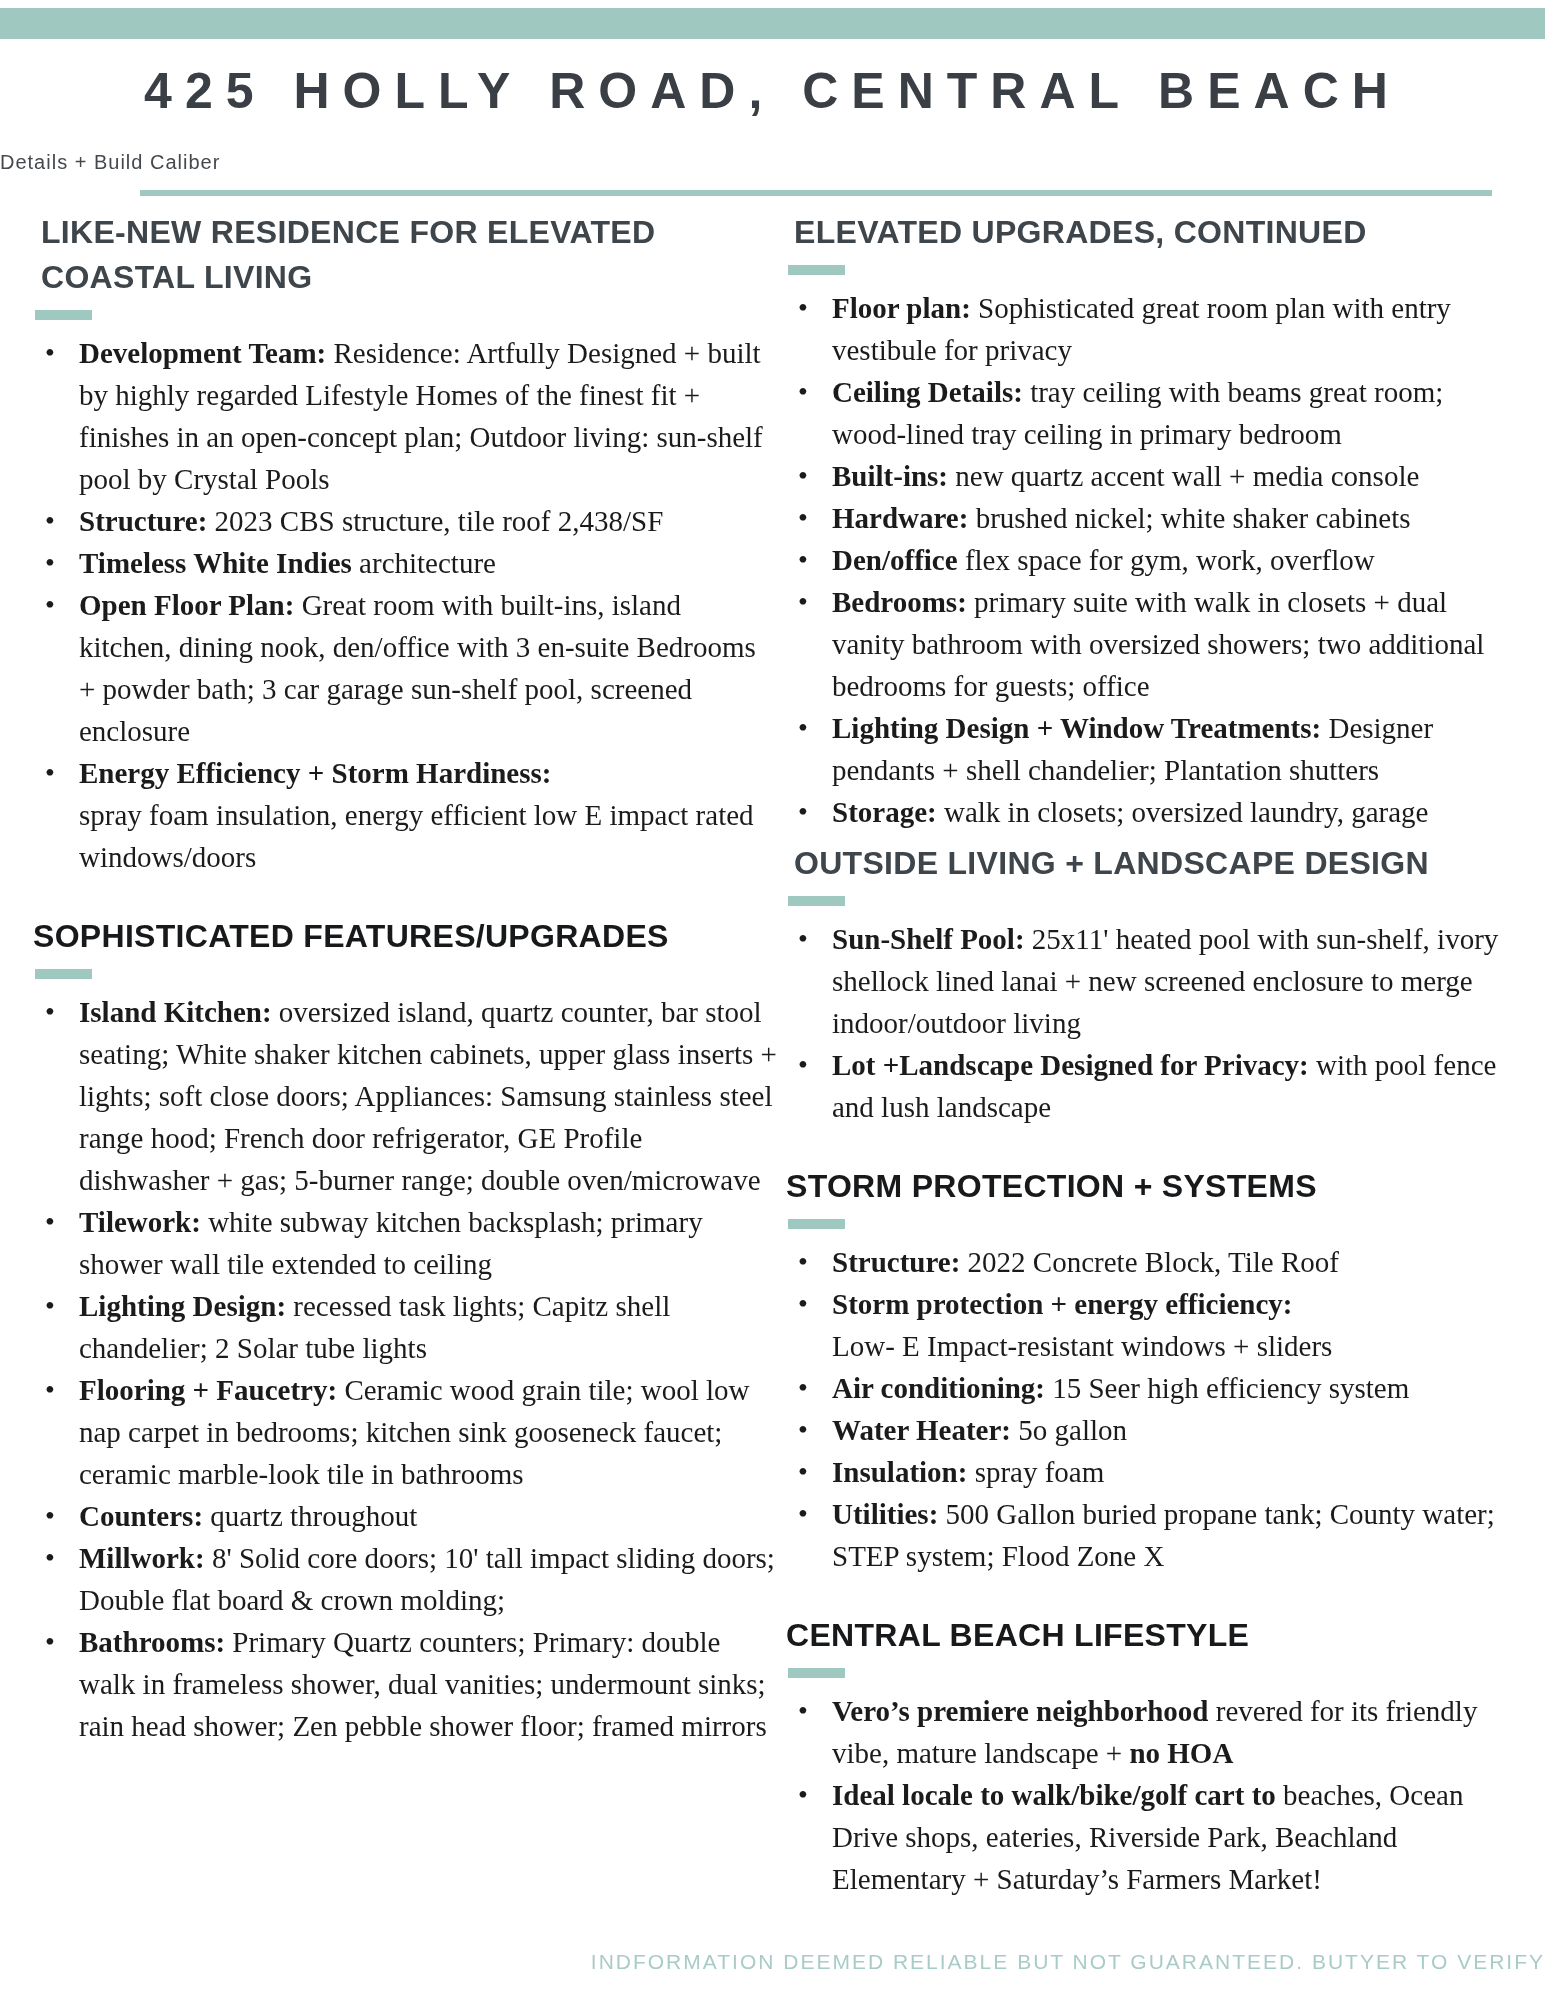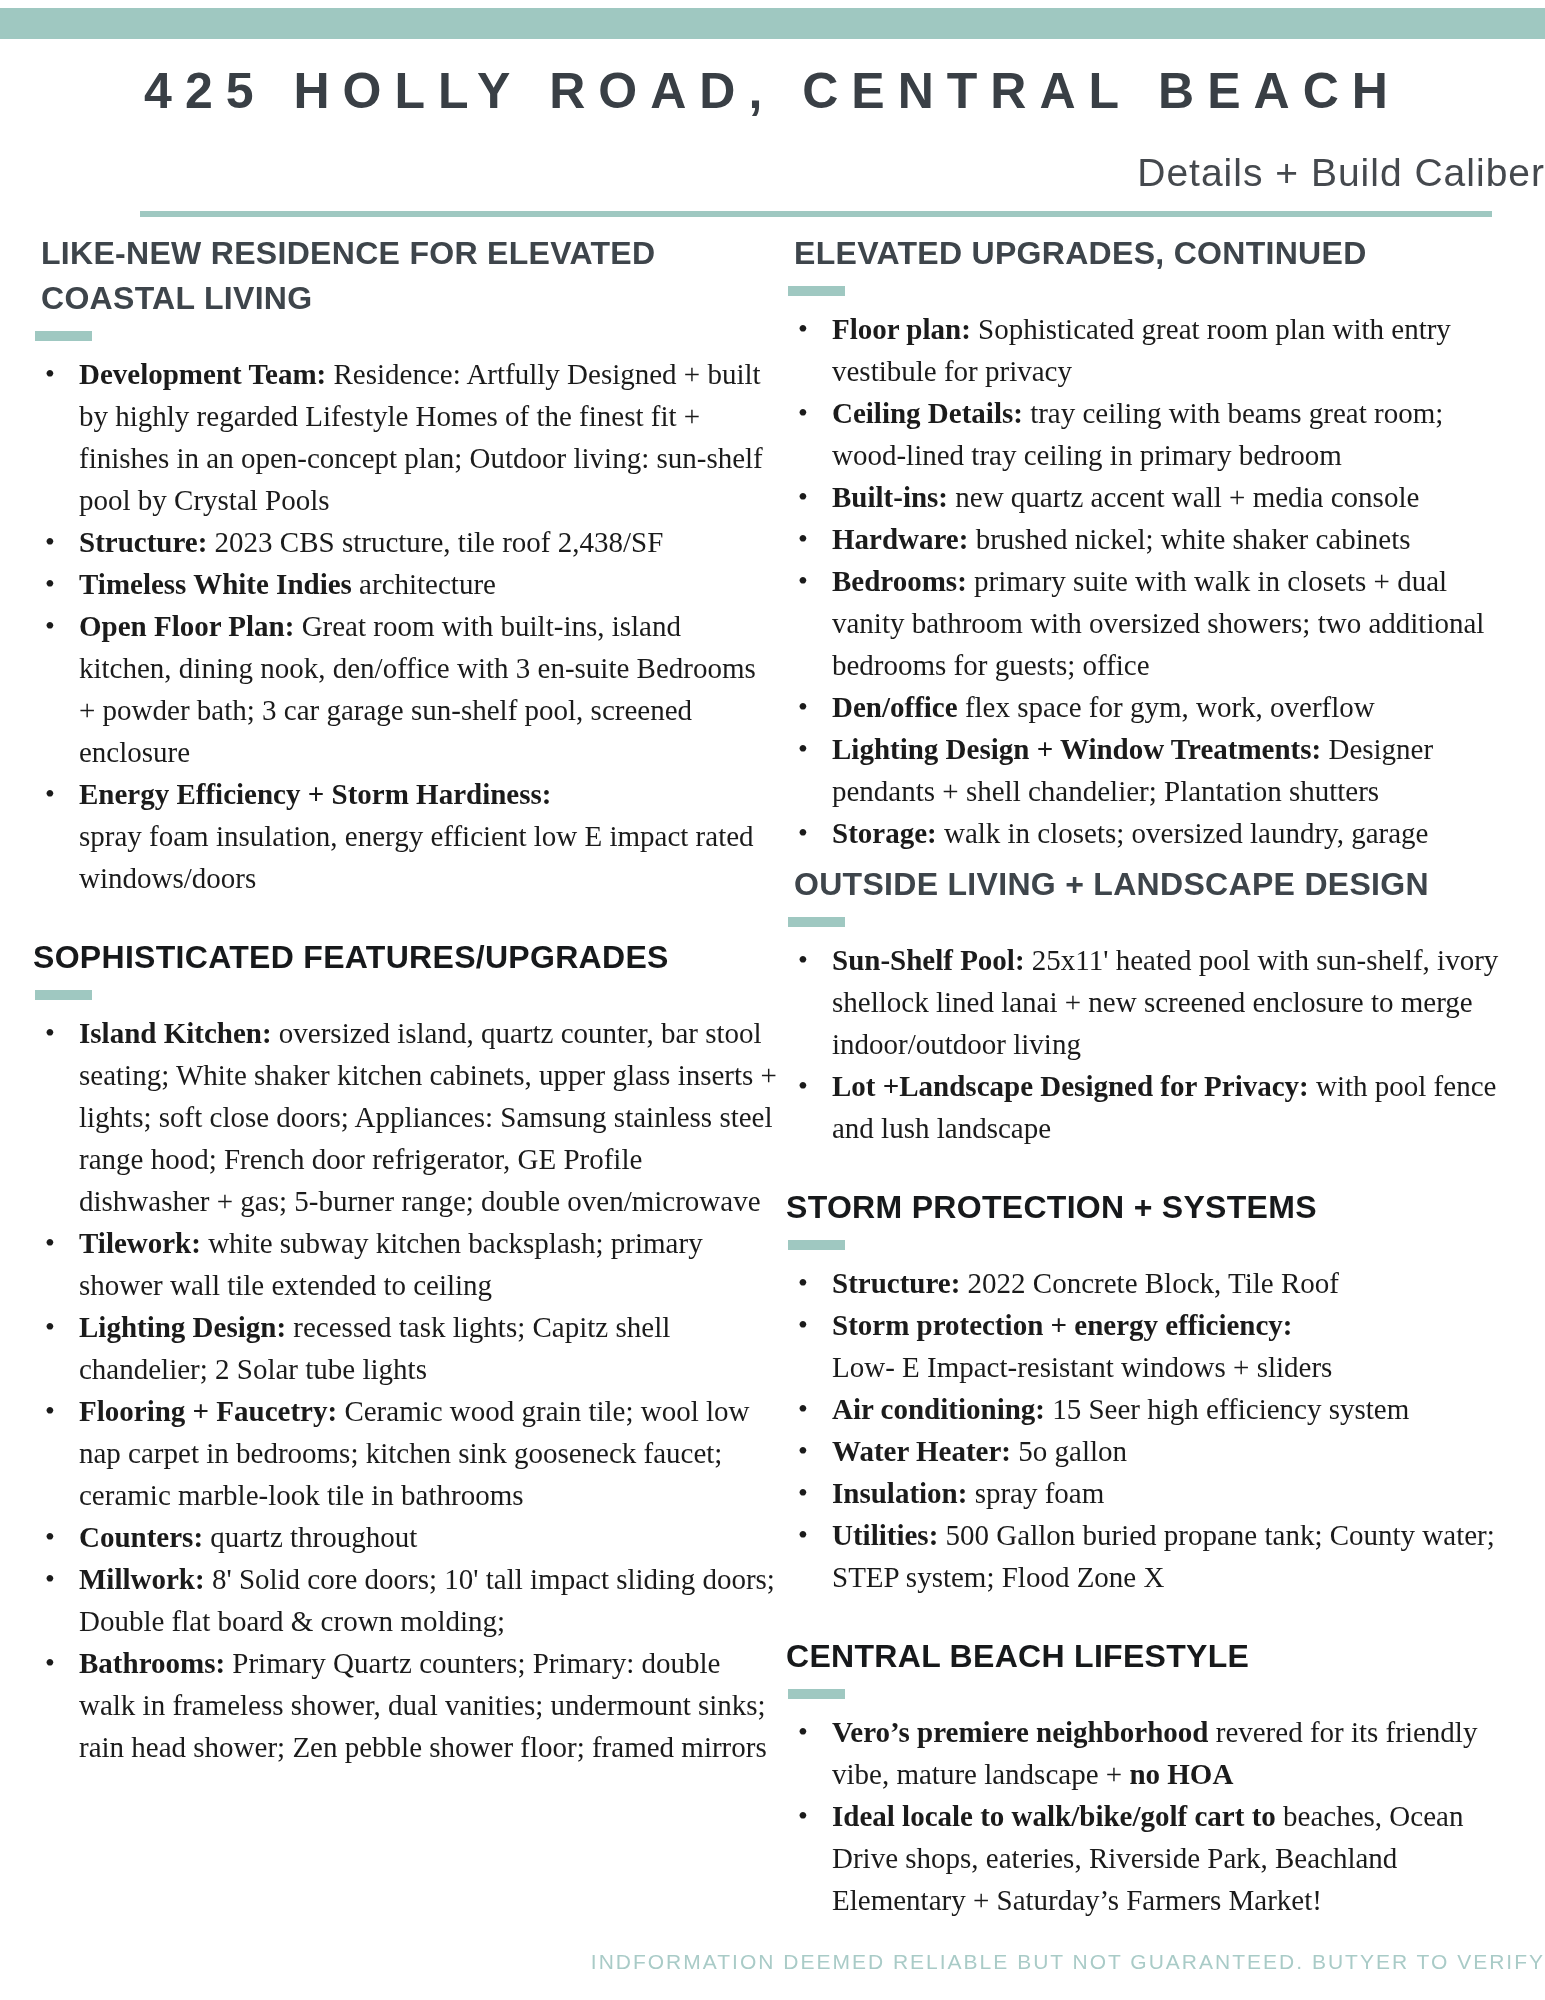--- a/index.html
+++ b/index.html
@@ -8,23 +8,23 @@
     background:#ffffff;font-family:"Liberation Serif",serif;
   }
   .top-accent{height:31px;margin-top:8px;background:var(--teal);}
   .page-title{
     margin-top:26px;text-align:center;
     font-family:"Liberation Sans",sans-serif;font-weight:bold;
     font-size:50px;line-height:1.05;letter-spacing:13px;color:var(--title);
     white-space:nowrap;
   }
   .page-subtitle{
-    margin-top:10px;text-align:right;
+    margin-top:10px;text-align:left;
     font-family:"Liberation Sans",sans-serif;font-weight:normal;
-    font-size:39px;letter-spacing:1px;color:#45494e;
+    font-size:20px;letter-spacing:1px;color:#45494e;
   }
   .title-divider{
     margin:16px 0 0 140px;width:1352px;height:6px;background:var(--teal);
   }
   .columns{
     display:grid;grid-template-columns:745px 737px;column-gap:8px;
     padding-left:33px;margin-top:14px;
   }
   .section{margin-top:0;}
   .section + .section{margin-top:8px;}
@@ -90,22 +90,22 @@
     </div>
   <div class="col">
       <section class="section">
         <h2 class="section-heading tone-gray">ELEVATED UPGRADES, CONTINUED</h2>
         <div class="accent-bar"></div>
         <ul class="bullets">
           <li><span class="seg-b ">Floor plan:</span><span class=""> Sophisticated great room plan with entry vestibule for privacy</span></li>
           <li><span class="seg-b ">Ceiling Details:</span><span class=""> tray ceiling with beams great room; wood-lined tray ceiling in primary bedroom</span></li>
           <li><span class="seg-b ">Built-ins:</span><span class=""> new quartz accent wall + media console</span></li>
           <li><span class="seg-b ">Hardware:</span><span class="">  brushed nickel; white shaker cabinets</span></li>
+          <li><span class="seg-b ">Den/office</span><span class=""> flex space for gym, work, overflow</span></li>
           <li><span class="seg-b ">Bedrooms:</span><span class=""> primary suite with walk in closets + dual vanity bathroom with oversized showers; two additional bedrooms for guests; office</span></li>
-          <li><span class="seg-b ">Den/office</span><span class=""> flex space for gym, work, overflow</span></li>
           <li><span class="seg-b ">Lighting Design + Window Treatments:</span><span class=""> Designer pendants + shell chandelier; Plantation shutters</span></li>
           <li><span class="seg-b ">Storage:</span><span class=""> walk in closets; oversized laundry, garage</span></li>
         </ul>
       </section>
       <section class="section">
         <h2 class="section-heading tone-gray">OUTSIDE LIVING + LANDSCAPE DESIGN</h2>
         <div class="accent-bar"></div>
         <ul class="bullets">
           <li><span class="seg-b ">Sun-Shelf Pool:</span><span class="">  25x11' heated pool with sun-shelf, ivory shellock lined lanai + new screened enclosure to merge indoor/outdoor living</span></li>
           <li><span class="seg-b ">Lot +Landscape Designed for Privacy:</span><span class=""> with pool fence and lush landscape</span></li>

